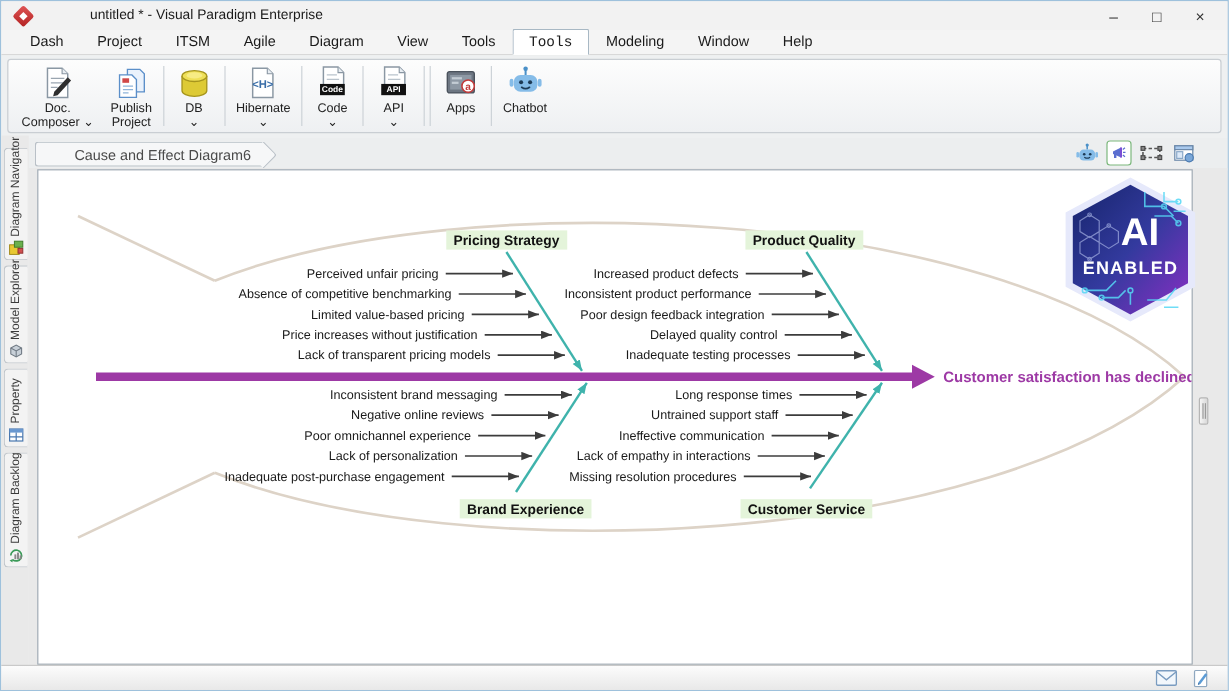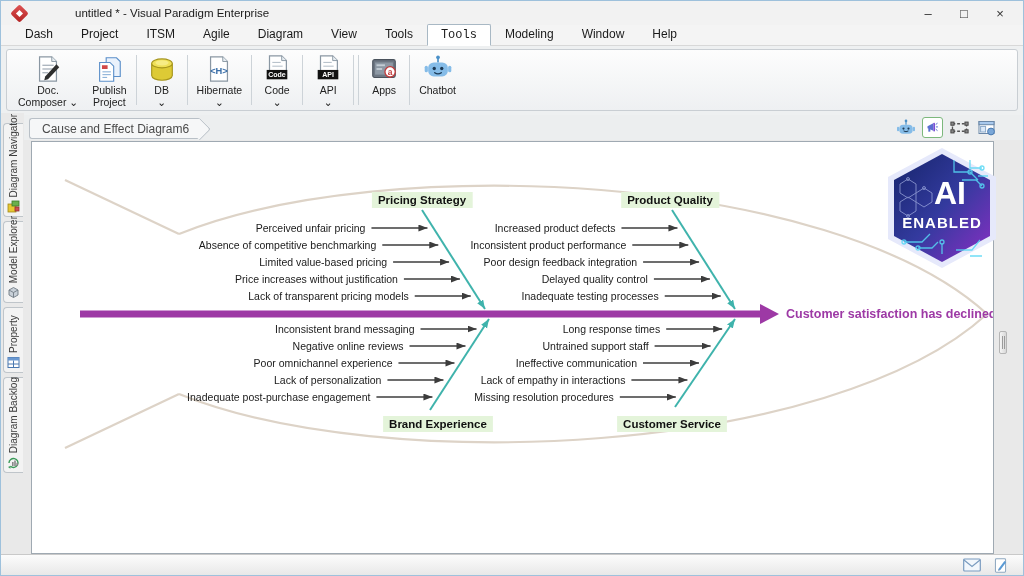--- a/index.html
+++ b/index.html
@@ -29,21 +29,21 @@
   .toolbar { border:1px solid #c9ced3; border-radius:3px; background:linear-gradient(#fdfdfd,#eef0f2); display:flex; align-items:stretch; padding:2px 4px; height:62px; }
   .tb-btn { display:flex; flex-direction:column; align-items:center; justify-content:flex-start; padding:2px 7px 1px 7px; min-width:46px; border-radius:3px; }
   .tb-icon { width:30px; height:30px; display:flex; align-items:center; justify-content:center; }
   .tb-icon svg { width:30px; height:30px; }
   .tb-label { font-size:10.5px; line-height:12px; color:#222; text-align:right; white-space:nowrap; }
   .tb-sep { width:1px; background:#cdd3d8; margin:3px 2px; }
   
   .tabbar { height:27px; background:#eceeef; display:flex; align-items:center; padding-left:28px; position:relative; }
   .doc-tab { position:relative; height:21px; background:#f6f7f8; border:1px solid #b9c0c7; border-right:none; border-radius:3px 0 0 3px; display:flex; align-items:center; padding:0 10px 0 12px; font-size:12px; color:#4a4a4a; }
   .doc-tab::after { content:""; position:absolute; right:-8px; top:2.2px; width:14.5px; height:14.5px; background:#f6f7f8; border-top:1px solid #b9c0c7; border-right:1px solid #b9c0c7; transform:rotate(45deg); border-top-right-radius:3px; }
-  .doc-tab span { position:relative; z-index:2; }
+  .doc-tab span { position:relative; z-index:2;margin-left:20px; }
   .tabbar-icons { position:absolute; right:26px; top:2px; display:flex; align-items:center; gap:6px; }
   .tabbar-icons .ticon { width:21px; height:21px; display:flex; align-items:center; justify-content:center; }
   .ticon.boxed { border:1px solid #7cb87c; border-radius:3px; background:#fff; }
   
   .left-strip { position:absolute; left:0; top:112px; bottom:21px; width:23px; background:#e9e9e9; }
   .side-tab { position:absolute; left:2px; width:20px; background:#f3f3f3; border:1px solid #bfc5ca; border-right:none; border-radius:4px 0 0 4px; display:flex; flex-direction:column; align-items:center; justify-content:flex-end; padding:5px 0 3px 0; }
   .side-tab .vtext { writing-mode:vertical-rl; transform:rotate(180deg); font-size:10px; color:#3a3a3a; white-space:nowrap; flex:1; display:flex; align-items:center; }
   .side-tab .sicon { margin-top:3px; width:13px; height:13px; }
   .side-tab .sicon svg { width:13px; height:13px; }
   

